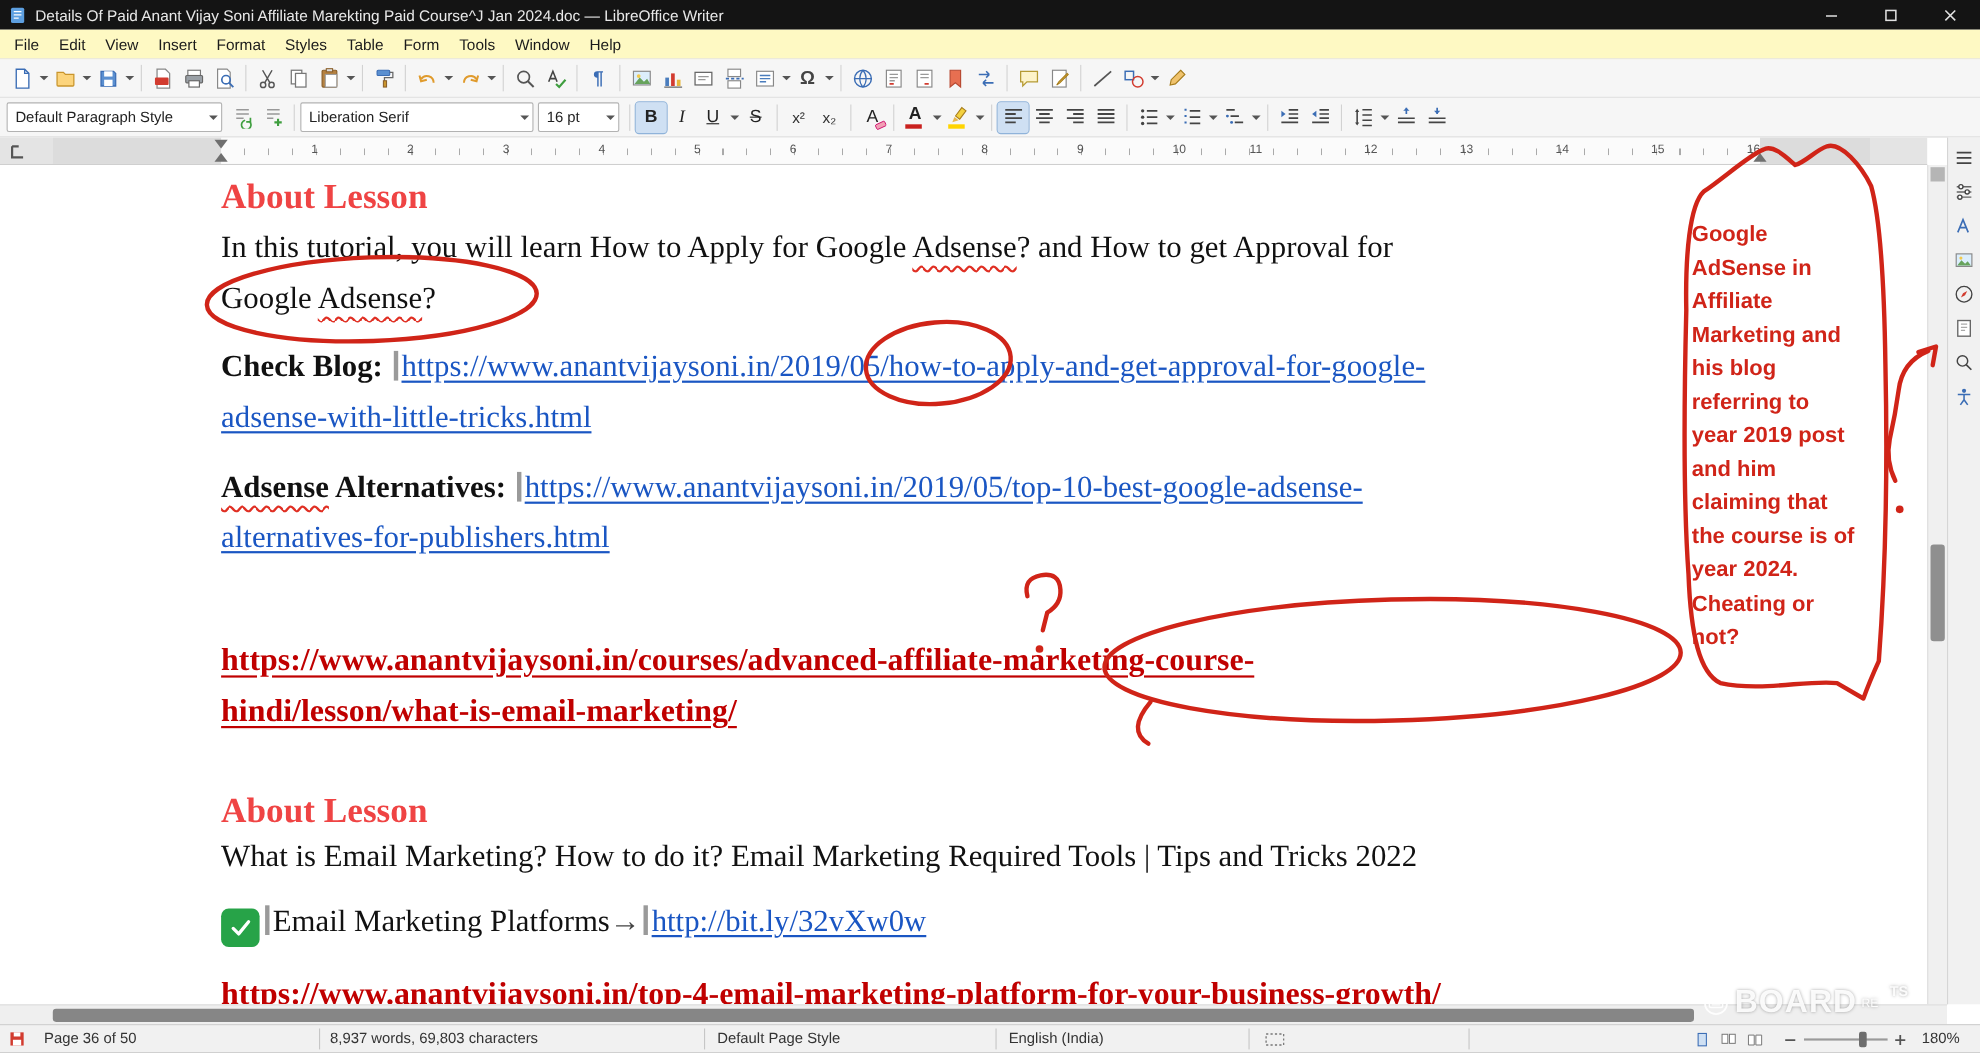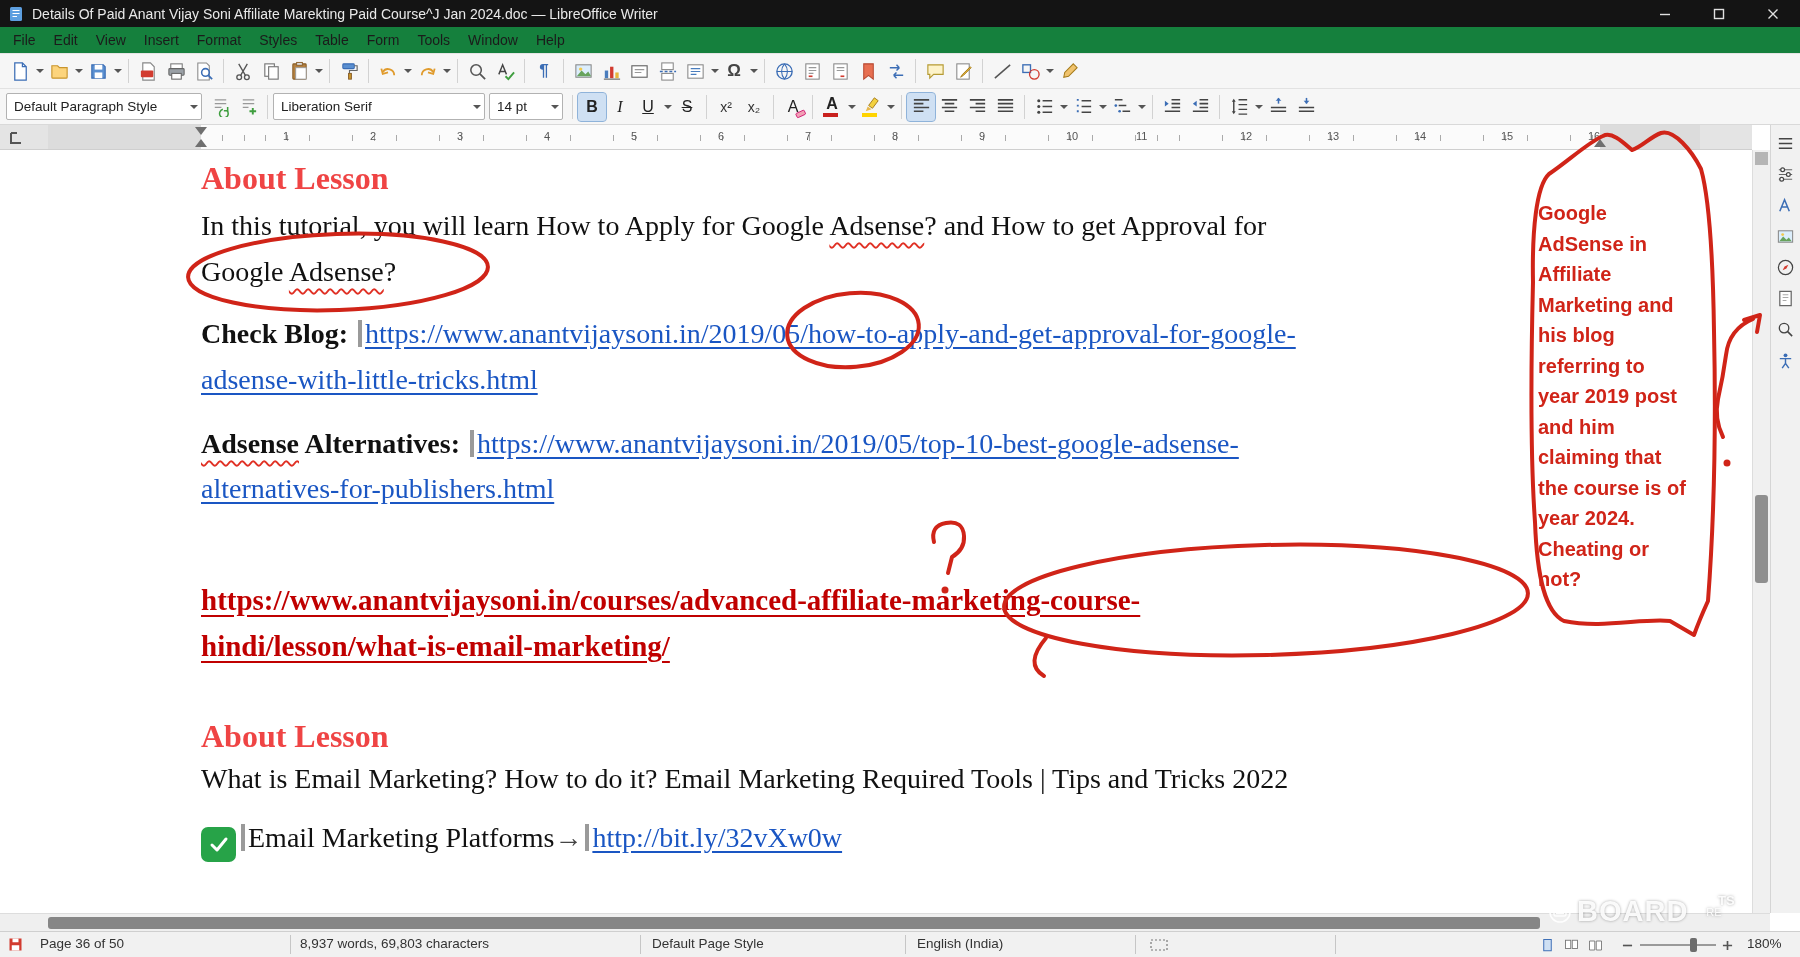--- a/index.html
+++ b/index.html
@@ -7,21 +7,21 @@
   .app { position:relative; width:1800px; height:957px; background:#fff; overflow:hidden; }
 
   
   .titlebar { position:absolute; left:0; top:0; width:1800px; height:27px; background:#141414; color:#e9e9e9; display:flex; align-items:center; font-size:14px; }
   .titlebar .appicon { margin:0 8px 0 8px; display:flex; }
   .win-btns { position:absolute; right:0; top:0; height:27px; display:flex; }
   .win-btn { width:54px; height:27px; display:flex; align-items:center; justify-content:center; }
   .win-btn svg { stroke:#e0e0e0; stroke-width:1.4; fill:none; }
 
   
-  .menubar { position:absolute; left:0; top:27px; width:1800px; height:27px; background:#15803d; border-bottom:1px solid #e4e4e4; display:flex; align-items:center; font-size:14px; color:#1b1b1b; padding-left:4px; }
+  .menubar { position:absolute; left:0; top:27px; width:1800px; height:27px; background:#fef9c3; border-bottom:1px solid #e4e4e4; display:flex; align-items:center; font-size:14px; color:#1b1b1b; padding-left:4px; }
   .menu-item { padding:3px 9px; border-radius:3px; }
 
   
   .toolbar { position:absolute; left:0; top:54px; width:1800px; height:35px; background:#f6f6f6; border-bottom:1px solid #e2e2e2; display:flex; align-items:center; padding-left:6px; }
   .formatbar { position:absolute; left:0; top:89px; width:1800px; height:36px; background:#f6f6f6; border-bottom:1px solid #d9d9d9; display:flex; align-items:center; padding-left:6px; }
   .tbi { height:28px; min-width:28px; display:flex; align-items:center; justify-content:center; border-radius:3px; }
   .tbi svg { width:21px; height:21px; }
   .glyph { font-size:17px; font-weight:bold; color:#3b6db5; }
   .dd { width:11px; height:28px; display:flex; align-items:center; justify-content:center; }
   .dd::after { content:''; border-left:4px solid transparent; border-right:4px solid transparent; border-top:4.5px solid #555; }
@@ -72,21 +72,21 @@
   
   .statusbar { position:absolute; left:0; top:931px; width:1800px; height:26px; background:#f1f1f1; border-top:1px solid #cfcfcf; font-size:13.5px; color:#333; }
   .statusbar .seg { position:absolute; top:4px; white-space:nowrap; }
   .statusbar .vsep { position:absolute; top:3px; width:1px; height:19px; background:#c6c6c6; }
   .zoomtrack { position:absolute; top:12px; left:1640px; width:76px; height:2px; background:#9a9a9a; }
   .zoomthumb { position:absolute; top:-6px; left:50px; width:7px; height:14px; background:#6d6d6d; border-radius:2px; }
 
   
   .watermark { position:absolute; left:1548px; top:895px; z-index:60; color:rgba(255,255,255,.92); display:flex; align-items:center; text-shadow:0 0 3px rgba(0,0,0,.35); }
   .watermark .wm-main { font-size:29px; font-weight:bold; letter-spacing:1px; }
-  .watermark .wm-suffix { font-size:11px; font-weight:normal; margin-left:18px; }
+  .watermark .wm-suffix { font-size:11px; font-weight:normal; margin-left:4px; }
   .wm-top { position:absolute; left:1718px; top:893px; z-index:60; color:rgba(255,255,255,.9); font-size:13px; font-weight:bold; text-shadow:0 0 3px rgba(0,0,0,.35); }
 </style>
 </head>
 <body>
 
 <div class="app">
 
   <div class="titlebar">
     <span class="appicon">
       <svg width="16" height="16" viewBox="0 0 16 16">
@@ -353,21 +353,21 @@
           <path d="M5 4h12M5 8h12M5 12h6" stroke="#999" stroke-width="1.3"></path>
           <path d="M15.5 12.5v7M12 16h7" stroke="#3f9e3f" stroke-width="2"></path>
         </svg>
       </span>
     <span class="sep"></span>
     <div class="combo" style="width:212px">
         <span class="val">Liberation Serif</span>
         <span class="dd"></span>
       </div>
     <div class="combo" style="width:74px">
-        <span class="val">14 pt</span>
+        <span class="val">16 pt</span>
         <span class="dd"></span>
       </div>
     <span class="sep"></span>
     <span class="tbi pressed" style="width:26px">
         <span class="fmt-letter" style="font-weight:bold">B</span>
       </span>
     <span class="tbi" style="width:26px">
         <span class="fmt-letter" style="font-style:italic;font-family:'Liberation Serif',serif">I</span>
       </span>
     <span class="tbi" style="width:26px">
@@ -539,20 +539,21 @@
 
     <div class="dl h1r" style="top:568px">About Lesson</div>
     <div class="dl" style="top:613px">What is Email Marketing? How to do it? Email Marketing Required Tools | Tips and Tricks 2022</div>
 
     <div class="dl" style="top:672px"><span class="checkbox">
           <svg width="22" height="22" viewBox="0 0 22 22">
             <path d="M4 12l5 5 9-11" fill="none" stroke="#fff" stroke-width="3" stroke-linecap="round" stroke-linejoin="round"></path>
           </svg>
         </span><span class="mk"></span><span>Email Marketing Platforms</span><span class="tabarrow">→</span><span class="mk"></span><span class="lnk">http://bit.ly/32vXw0w</span></div>
 
+    <div class="dl" style="top:738px"><span class="redlnk">https://www.anantvijaysoni.in/top-4-email-marketing-platform-for-your-business-growth/</span></div>
 
     <div class="note">Google
 AdSense in
 Affiliate
 Marketing and
 his blog
 referring to
 year 2019 post
 and him
 claiming that

